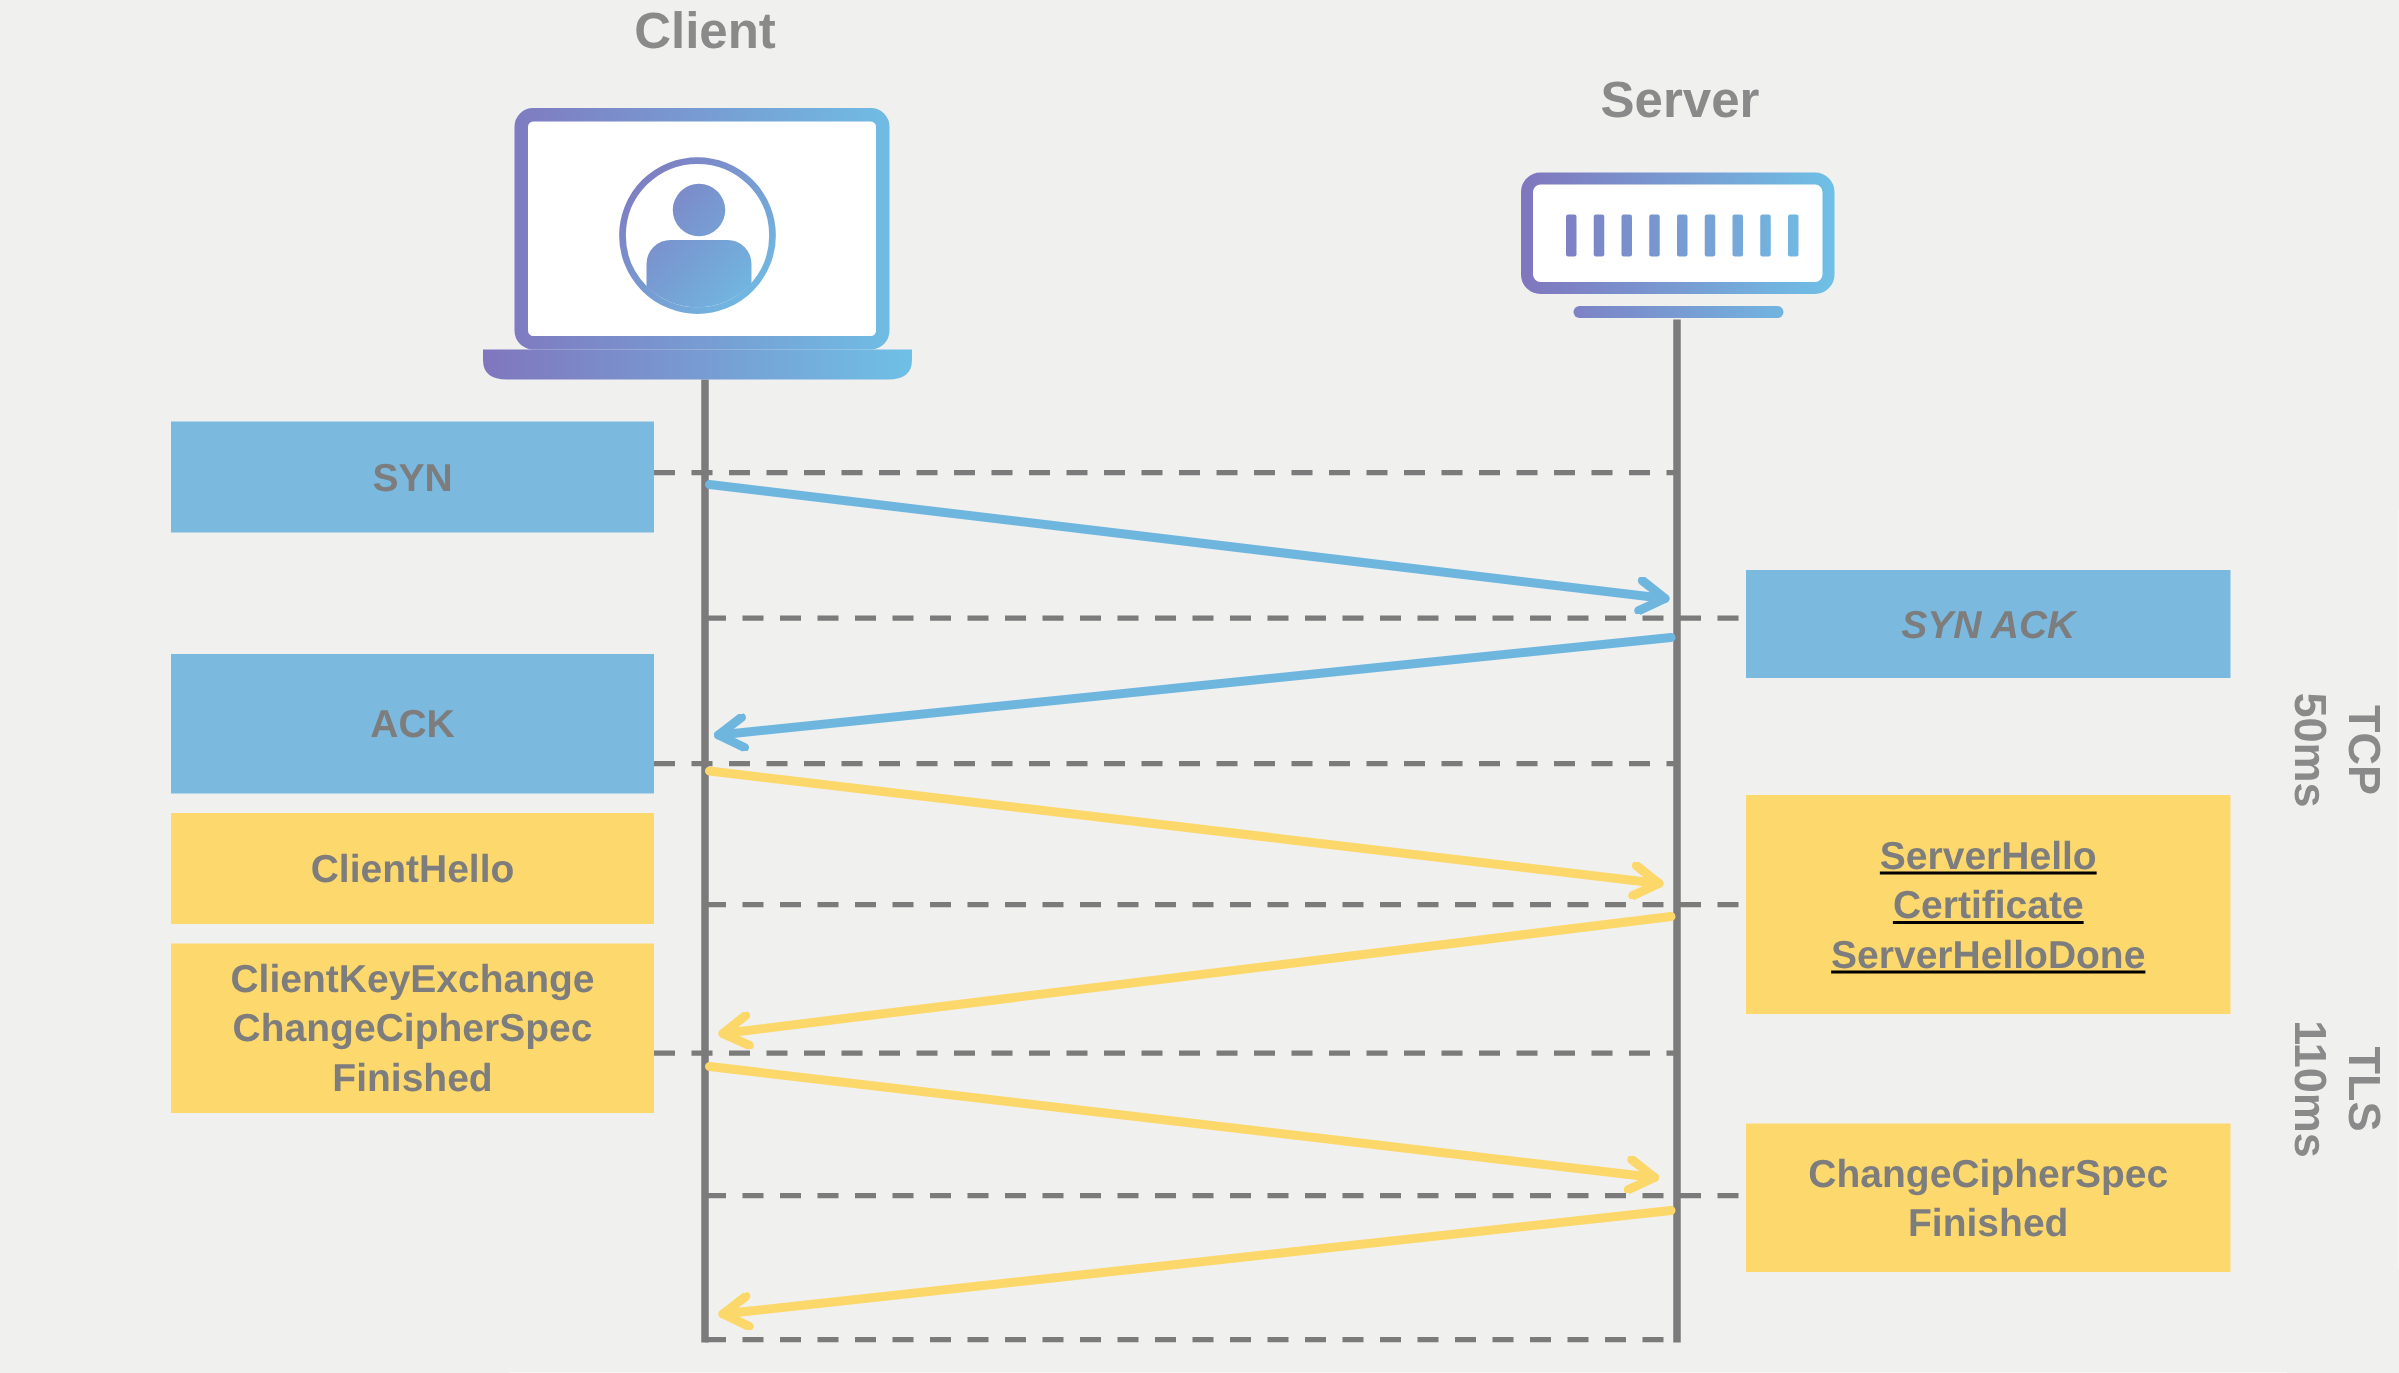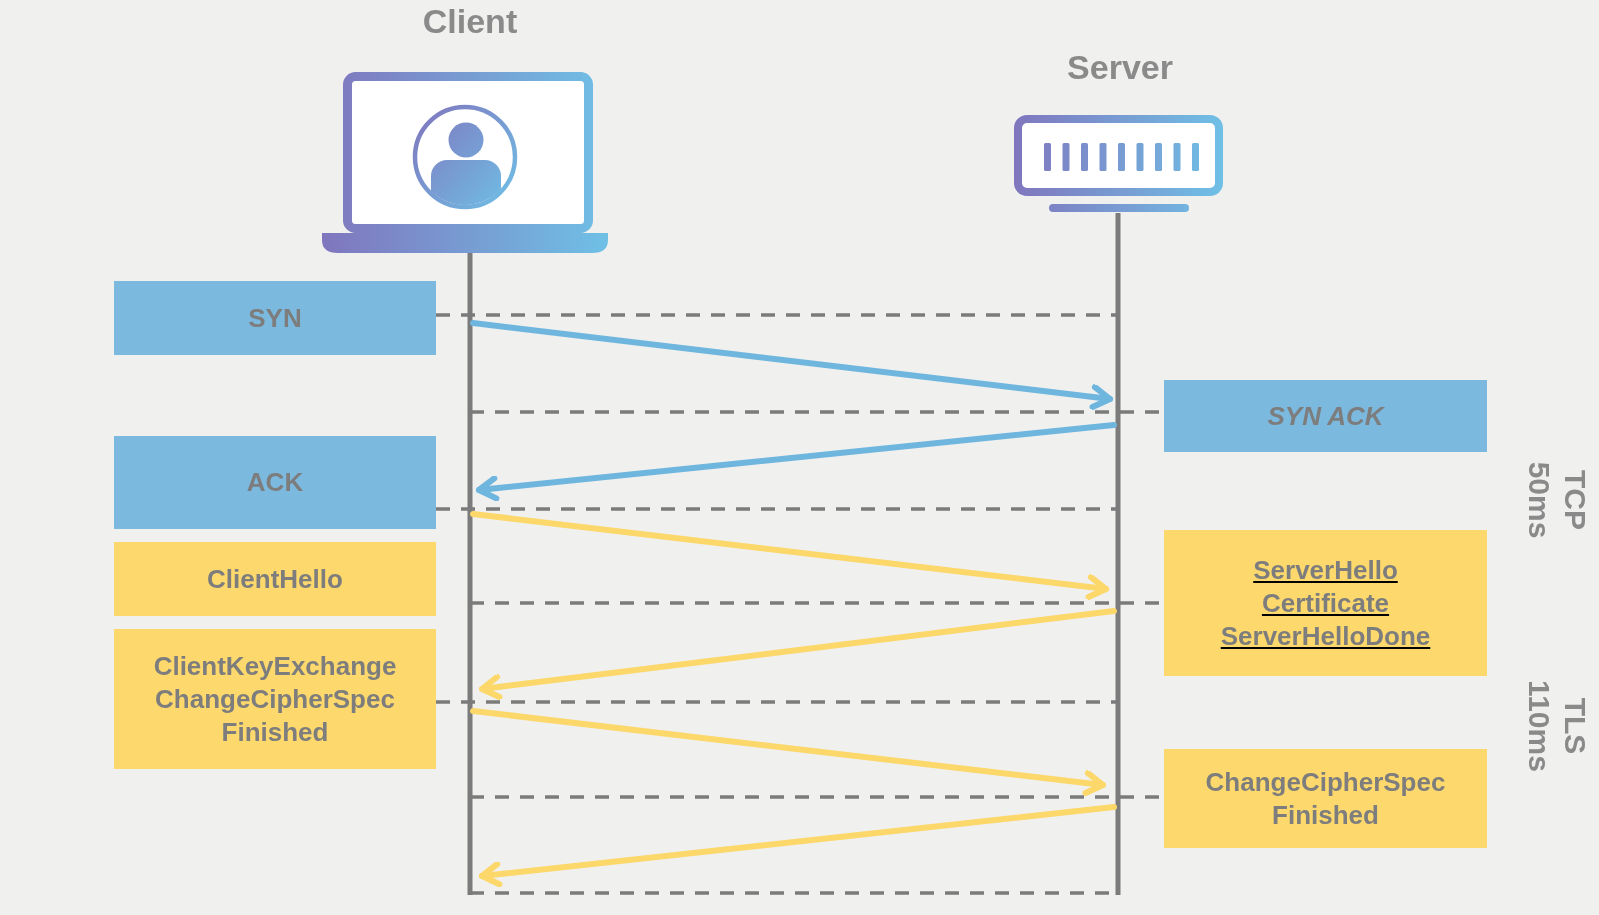--- a/index.html
+++ b/index.html
@@ -137,21 +137,21 @@
 
   <div class="msg blue" style="left:114px; top:281px; width:322px; height:74px;">
     <span class="msg-text">SYN</span>
   </div>
   <div class="msg blue" style="left:114px; top:436px; width:322px; height:93px;">
     <span class="msg-text">ACK</span>
   </div>
   <div class="msg yellow" style="left:114px; top:504px; width:322px; height:74px;margin-top:38px;">
     <span class="msg-text">ClientHello</span>
   </div>
-  <div class="msg yellow" style="left:114px; top:629px; width:322px; height:140px;">
+  <div class="msg yellow" style="left:114px; top:629px; width:322px; height:113px;">
     <span class="msg-text">ClientKeyExchange
 ChangeCipherSpec
 Finished</span>
   </div>
 
   <div class="msg blue" style="left:1164px; top:380px; width:323px; height:72px;font-style:italic;">
     <span class="msg-text">SYN ACK</span>
   </div>
   <div class="msg yellow" style="left:1164px; top:530px; width:323px; height:146px;text-decoration:underline;">
     <span class="msg-text">ServerHello

